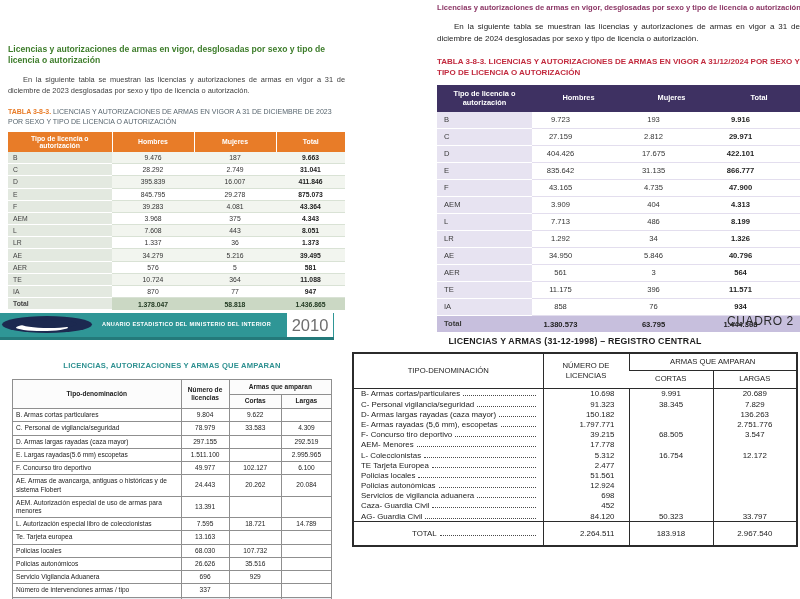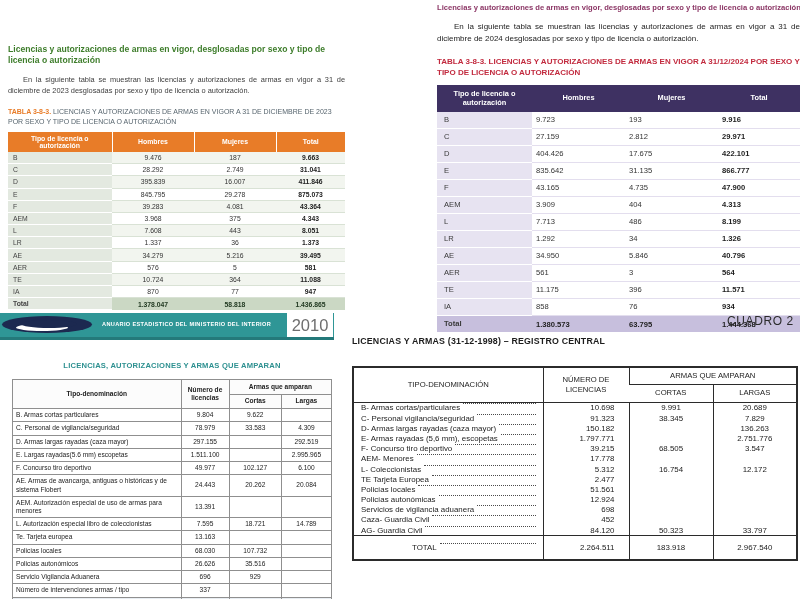--- a/index.html
+++ b/index.html
@@ -24,21 +24,21 @@
   #t23 td.tot{font-weight:bold;color:#222}
   #t23 tfoot td{background:#cbd8c4 !important;font-weight:bold;color:#223a22;border-bottom:none}
 
   
   #sec2024{left:437px;top:3px;width:363px}
   #sec2024 .h{font-size:7.6px;font-weight:bold;color:#8c3766;margin:0 0 9px 0;white-space:nowrap;overflow:hidden}
   #sec2024 .intro{font-size:8px;color:#222;margin:0;line-height:1.5;text-indent:17px;text-align:justify}
   #sec2024 .cap{margin:12px 0 0 0;font-size:8px;font-weight:bold;color:#c22a3e;line-height:1.35}
   #t24{width:100%;border-collapse:collapse;margin-top:6px;font-size:7.6px;color:#333;table-layout:fixed}
   #t24 th{background:#3e3162;color:#fff;font-weight:bold;padding:4px 3px;text-align:center;font-size:7.4px;line-height:1.3}
-  #t24 td{padding:3.5px 4px;border-bottom:1px solid #e3deee;text-align:left;background:#fff}
+  #t24 td{padding:3.5px 4px;border-bottom:1px solid #e3deee;text-align:center;background:#fff}
   #t24 td.lbl{background:#e7e3f1;text-align:left;padding-left:7px;border-bottom:1px solid #fff;color:#3a3a3a}
   #t24 td.num{padding-right:40px}
   #t24 td.tot{font-weight:bold;color:#1e1e1e;padding-right:41px}
   #t24 tfoot td{background:#c7bfdd !important;font-weight:bold;color:#222;border-bottom:none}
   #t24 tfoot td.lbl{background:#c7bfdd !important}
 
   
   #cuadro2{position:absolute;left:727px;top:314px;font-size:12px;color:#2b2b2b;letter-spacing:0.6px}
 
   
@@ -53,30 +53,30 @@
   #t2010{margin:9px 0 0 12px;width:320px;border-collapse:collapse;font-size:6.6px;color:#222;table-layout:fixed}
   #t2010 th,#t2010 td{border:1px solid #8f8f8f}
   #t2010 th{font-weight:bold;text-align:center;background:#fcfcfc;padding:2.5px 2px;line-height:1.3}
   #t2010 td{text-align:center;padding:2px 3px;line-height:1.25}
   #t2010 td.lbl{text-align:left}
   #t2010 tfoot td{background:#e8edf2;font-weight:bold;padding:3px}
   #t2010 tfoot td.lbl{padding-left:4px}
 
   
   #sec1998{left:352px;top:336px;width:446px}
-  #title98{text-align:left;font-weight:bold;font-size:8.8px;color:#1c1c1c;margin:0 0 20px 0;letter-spacing:0.2px}
+  #title98{text-align:center;font-weight:bold;font-size:8.8px;color:#1c1c1c;margin:0 0 6px 0;letter-spacing:0.2px}
   #t98{width:444px;border-collapse:collapse;font-size:7.9px;color:#1c1c1c;border:2px solid #2b2b2b;table-layout:fixed}
   #t98 th{font-weight:normal;font-size:7.7px;padding:3px 2px;text-align:center;border-bottom:1.5px solid #2b2b2b;line-height:1.35}
   #t98 th,#t98 td{border-left:1.5px solid #2b2b2b}
   #t98 th:first-child,#t98 td:first-child{border-left:none}
   #t98 td{padding:0.6px 5px}
   #t98 td.lbl{padding-left:7px}
   #t98 td.num{text-align:right;padding-right:14px}
   #t98 td.ctr{text-align:center}
-  .leader{display:flex;align-items:flex-start}
+  .leader{display:flex;align-items:flex-end}
   .leader .dots{flex:1;border-bottom:1.4px dotted #4a4a4a;margin:0 2px 2px 3px}
   #t98 tfoot td{border-top:1.5px solid #2b2b2b;padding:7px 5px}
   #t98 tfoot td.lbl{padding-left:58px}
 </style>
 </head>
 <body>
 
 <div class="sec" id="sec2023">
   <div class="h">Licencias y autorizaciones de armas en vigor, desglosadas por sexo y tipo de licencia o autorización</div>
   <p class="intro">En la siguiente tabla se muestran las licencias y autorizaciones de armas en vigor a 31 de diciembre de 2023 desglosadas por sexo y tipo de licencia o autorización.</p>

